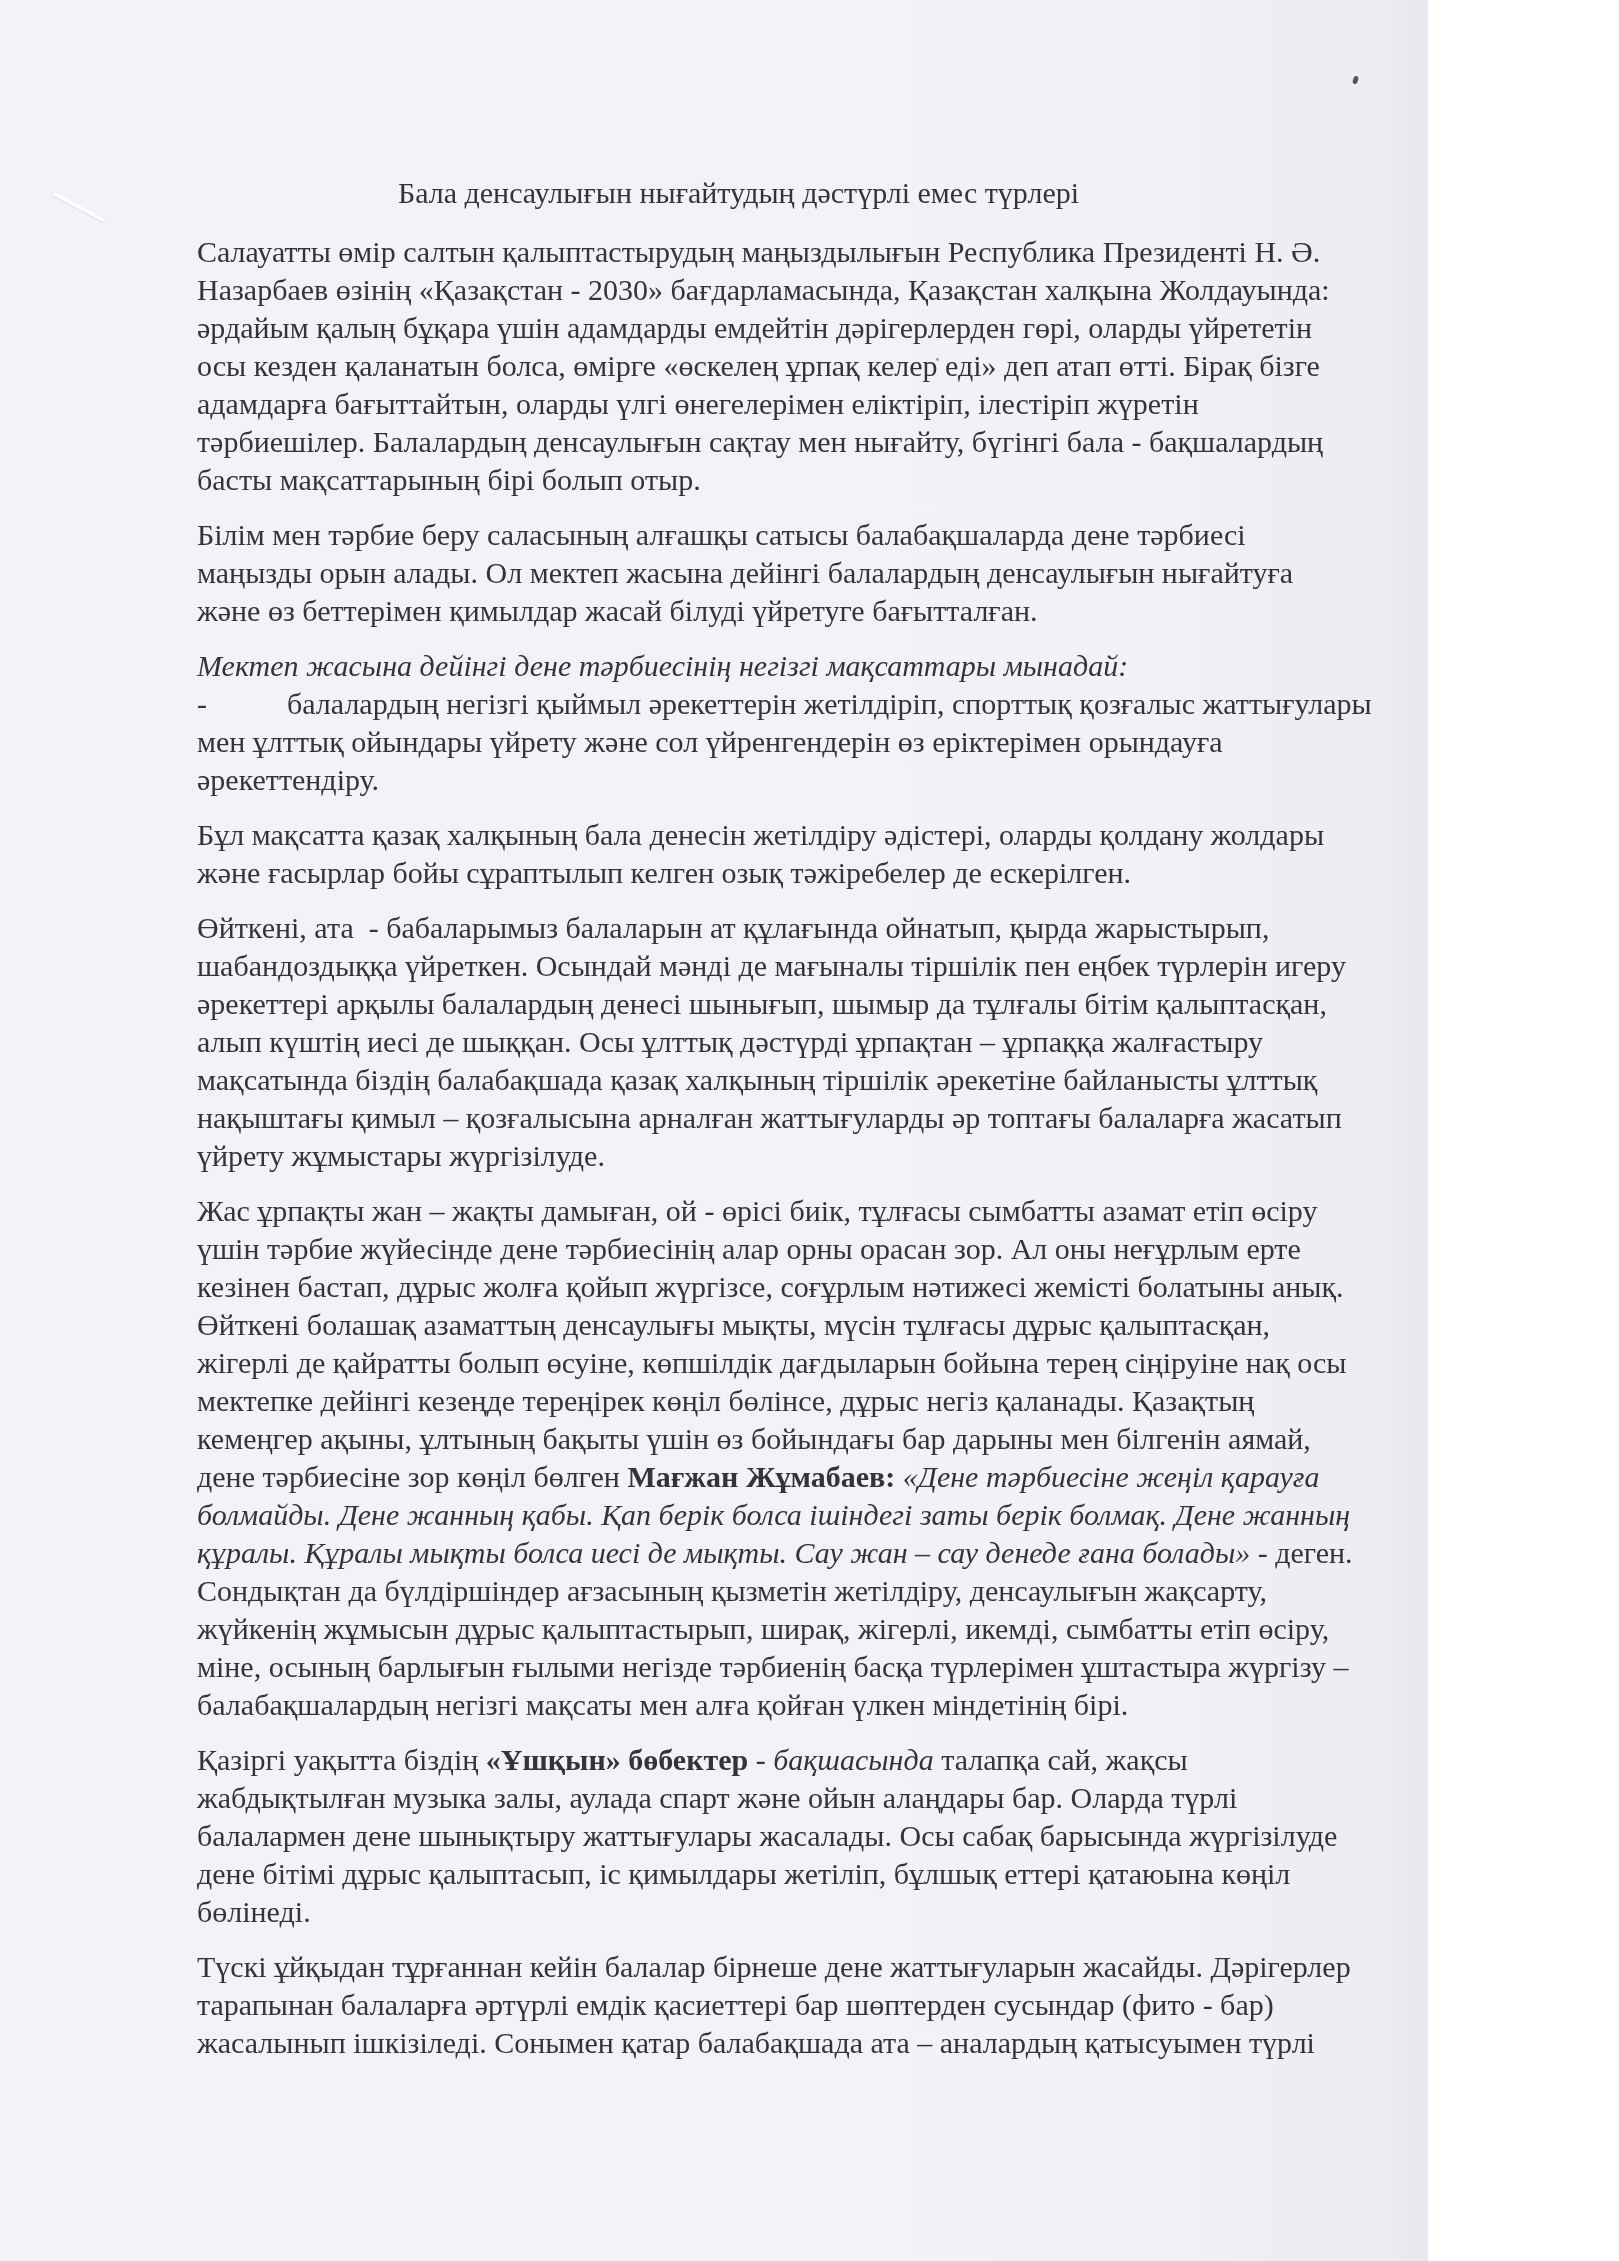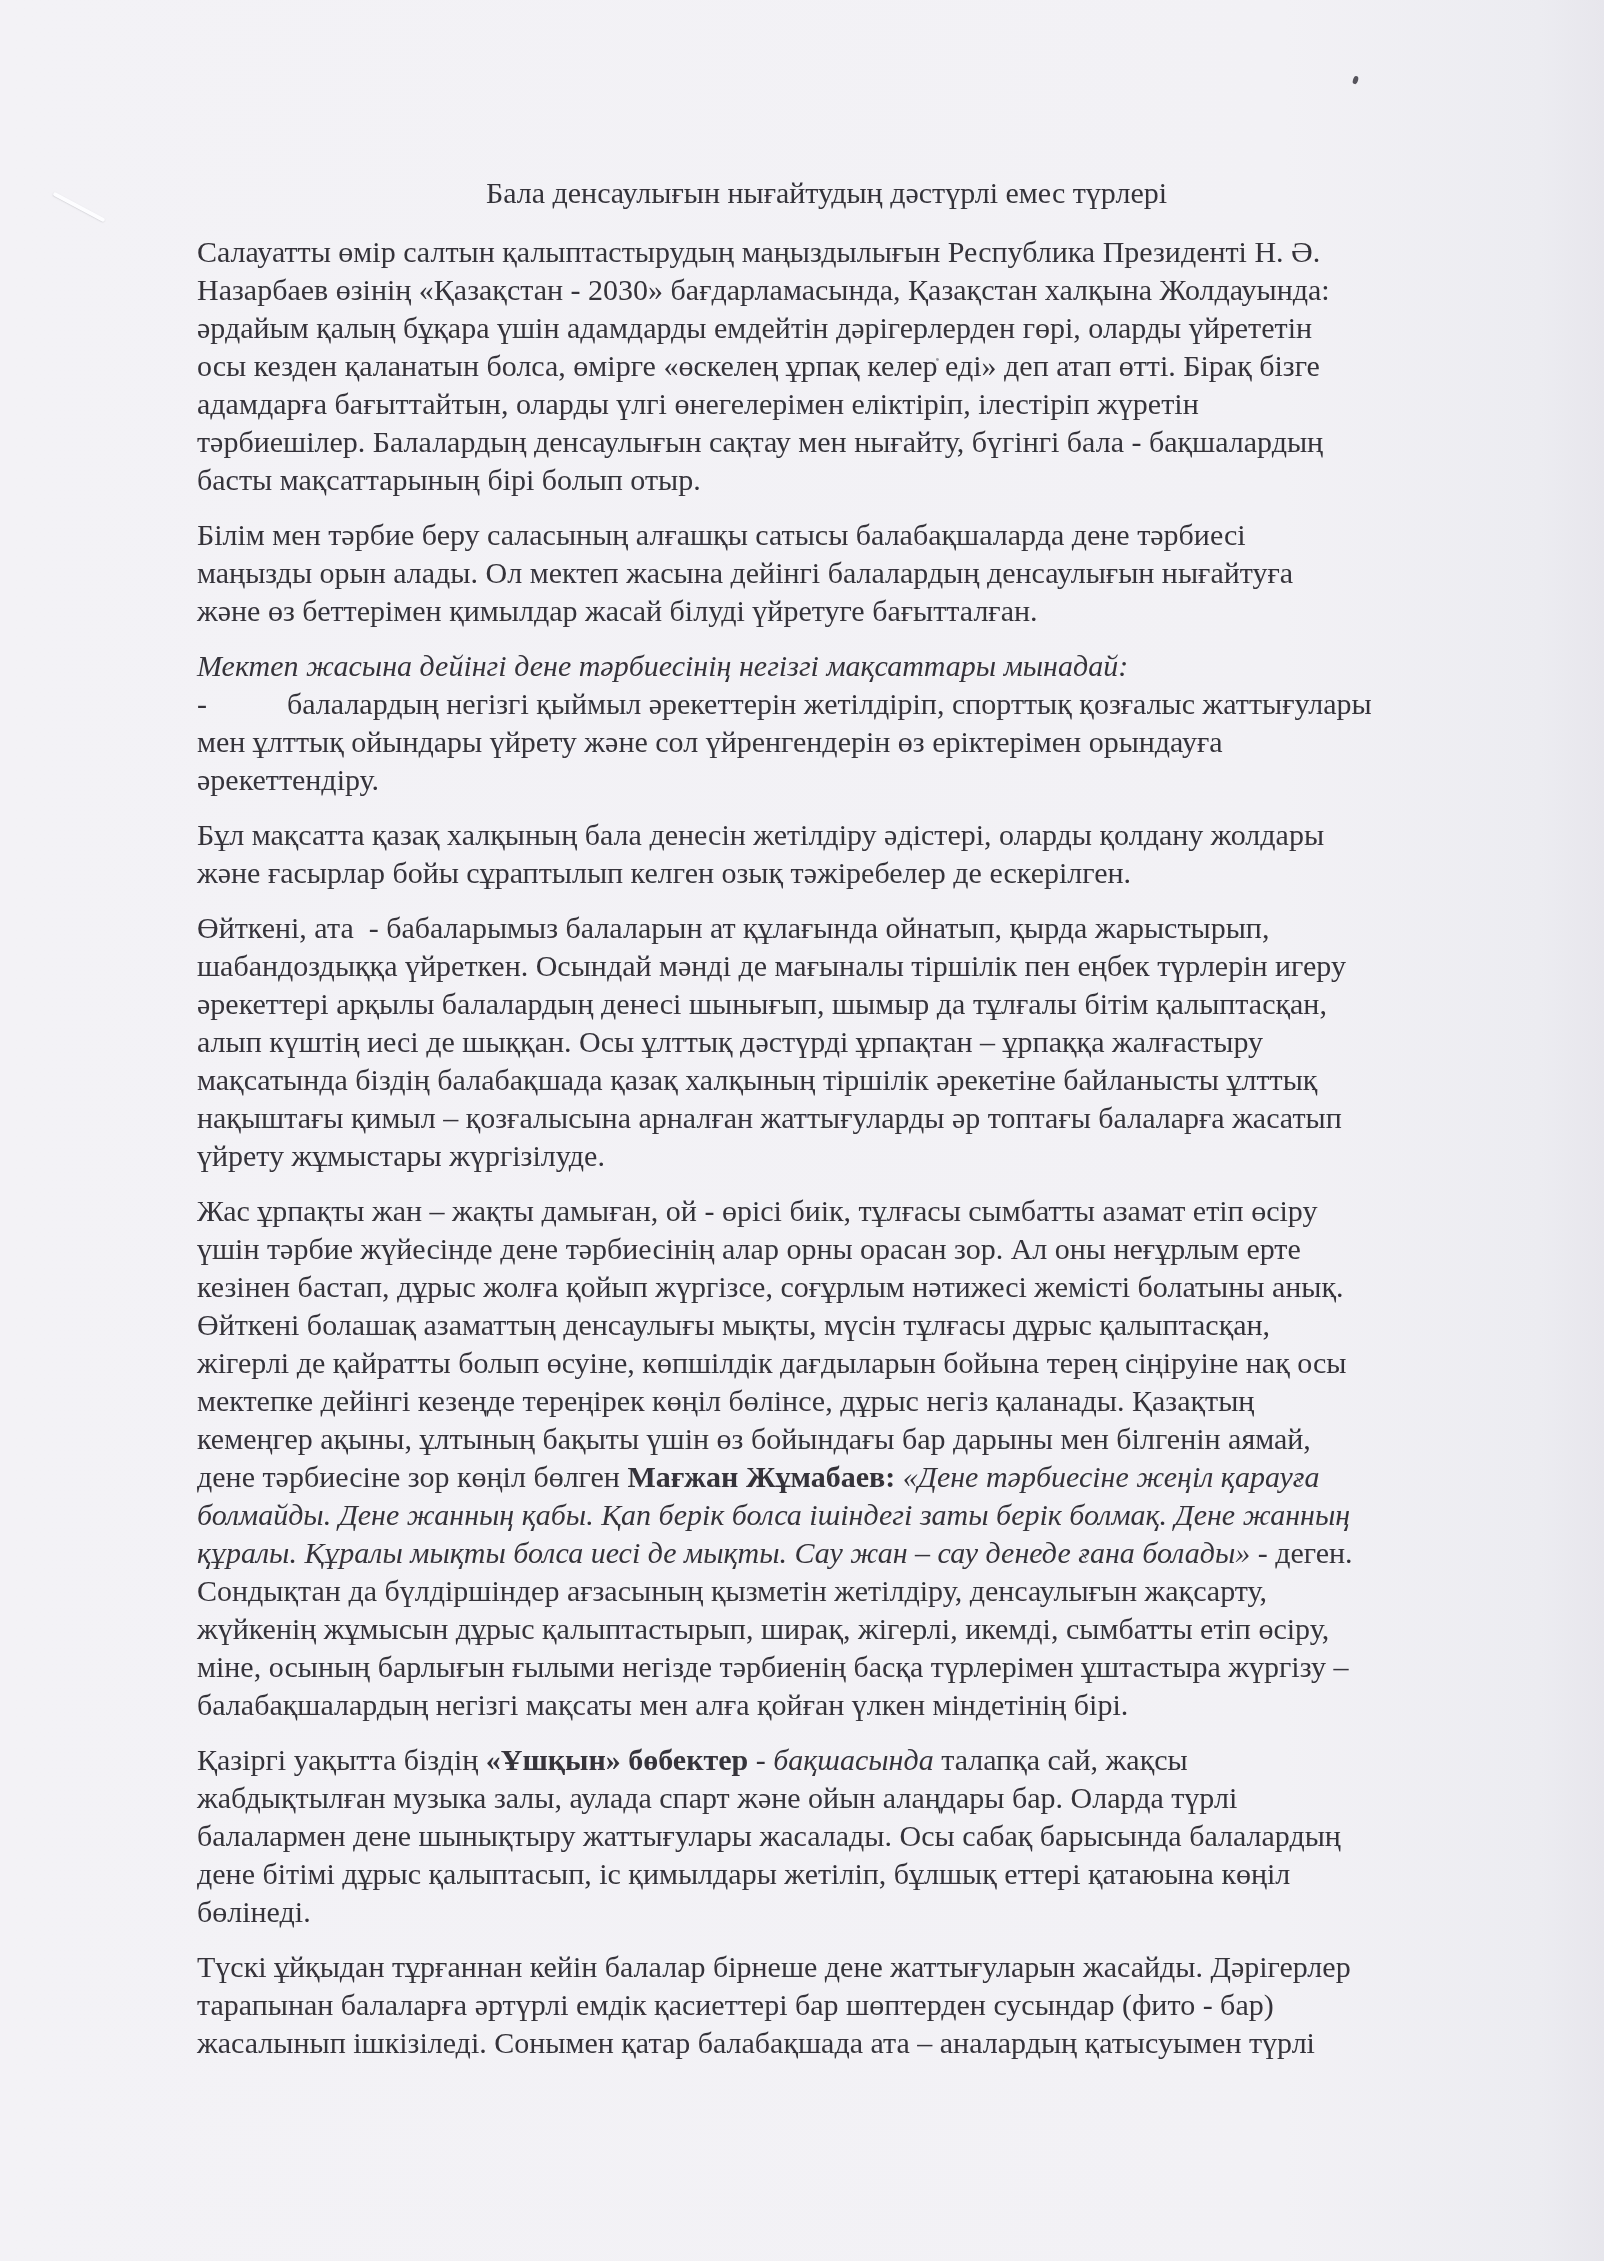--- a/index.html
+++ b/index.html
@@ -8,21 +8,21 @@
     --ink:#35333a;
   }
   html,body{margin:0;padding:0;}
   body{
     width:1620px;height:2261px;
     font-family:"Liberation Serif","DejaVu Serif",serif;
     background:#ffffff;
   }
   .page{
     position:relative;
-    width:1604px;height:2261px;
+    width:1428px;height:2261px;
     background:
       linear-gradient(90deg, #f3f2f6 0%, #f2f1f5 80%, #ececf1 96%, var(--paper-edge) 100%),
       var(--paper);
     overflow:hidden;
     color:var(--ink);
   }
   .content{
     position:absolute;
     left:0;top:0;right:0;
     padding:174px 148px 0 197px;
@@ -111,21 +111,21 @@
           <div class="line"><span class="seg italic">болмайды. Дене жанның қабы. Қап берік болса ішіндегі заты берік болмақ. Дене жанның</span></div>
           <div class="line"><span class="seg italic">құралы. Құралы мықты болса иесі де мықты. Сау жан – сау денеде ғана болады»</span><span class="seg regular"> - деген.</span></div>
           <div class="line"><span class="seg regular">Сондықтан да бүлдіршіндер ағзасының қызметін жетілдіру, денсаулығын жақсарту,</span></div>
           <div class="line"><span class="seg regular">жүйкенің жұмысын дұрыс қалыптастырып, ширақ, жігерлі, икемді, сымбатты етіп өсіру,</span></div>
           <div class="line"><span class="seg regular">міне, осының барлығын ғылыми негізде тәрбиенің басқа түрлерімен ұштастыра жүргізу –</span></div>
           <div class="line"><span class="seg regular">балабақшалардың негізгі мақсаты мен алға қойған үлкен міндетінің бірі.</span></div>
         </div>
         <div class="para">
           <div class="line"><span class="seg regular">Қазіргі уақытта біздің </span><span class="seg bold-italic">«Ұшқын» бөбектер</span><span class="seg italic"> - бақшасында</span><span class="seg regular"> талапқа сай, жақсы</span></div>
           <div class="line"><span class="seg regular">жабдықтылған музыка залы, аулада спарт және ойын алаңдары бар. Оларда түрлі</span></div>
-          <div class="line"><span class="seg regular">балалармен дене шынықтыру жаттығулары жасалады. Осы сабақ барысында балалардың</span></div>
+          <div class="line"><span class="seg regular">балалармен дене шынықтыру жаттығулары жасалады. Осы сабақ барысында жүргізілуде</span></div>
           <div class="line"><span class="seg regular">дене бітімі дұрыс қалыптасып, іс қимылдары жетіліп, бұлшық еттері қатаюына көңіл</span></div>
           <div class="line"><span class="seg regular">бөлінеді.</span></div>
         </div>
         <div class="para">
           <div class="line"><span class="seg regular">Түскі ұйқыдан тұрғаннан кейін балалар бірнеше дене жаттығуларын жасайды. Дәрігерлер</span></div>
           <div class="line"><span class="seg regular">тарапынан балаларға әртүрлі емдік қасиеттері бар шөптерден сусындар (фито - бар)</span></div>
           <div class="line"><span class="seg regular">жасалынып ішкізіледі. Сонымен қатар балабақшада ата – аналардың қатысуымен түрлі</span></div>
         </div>
       </div>
   </div>

